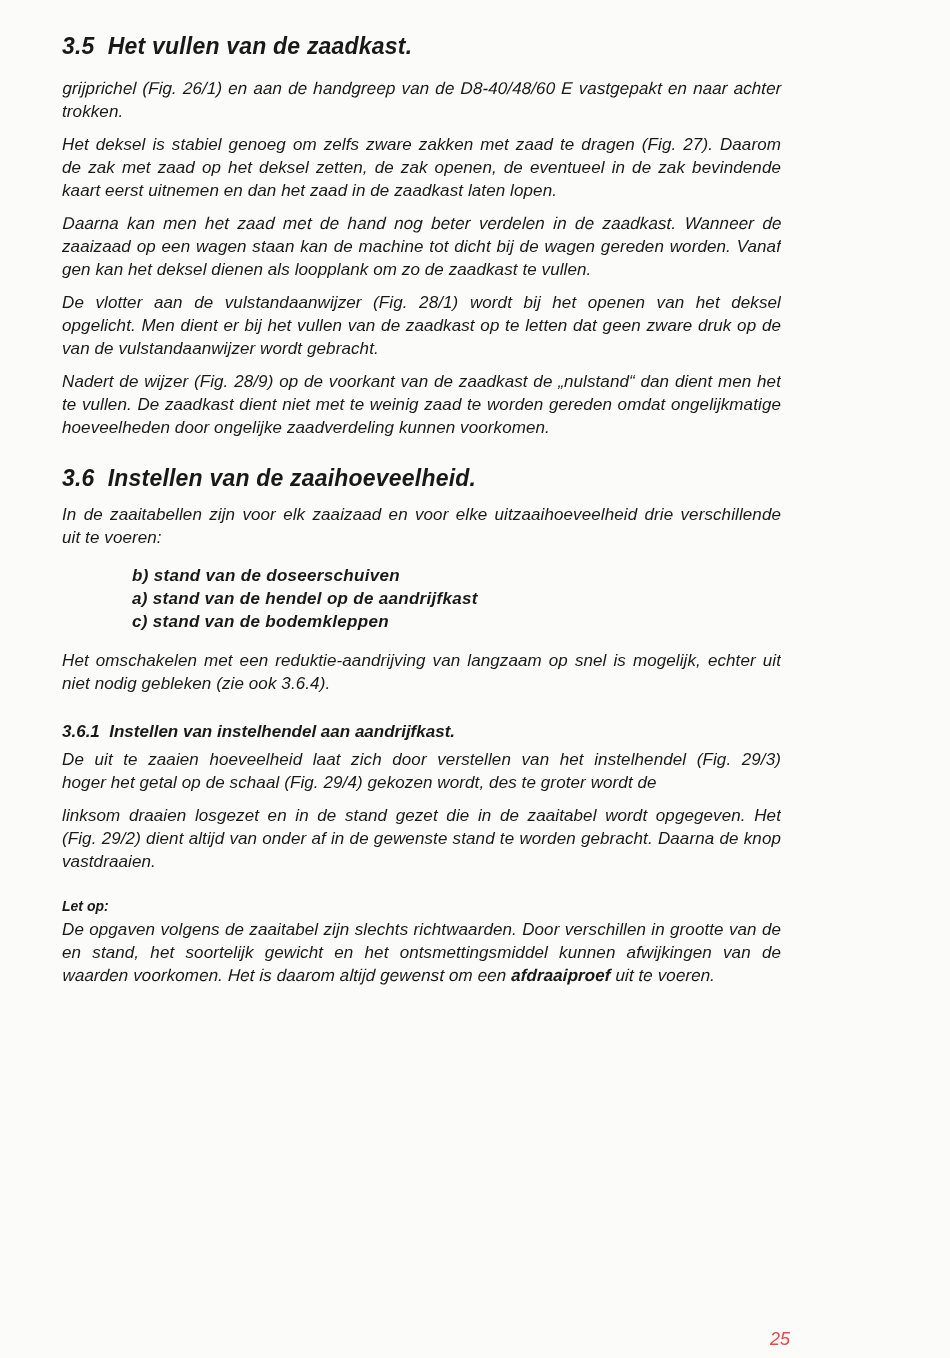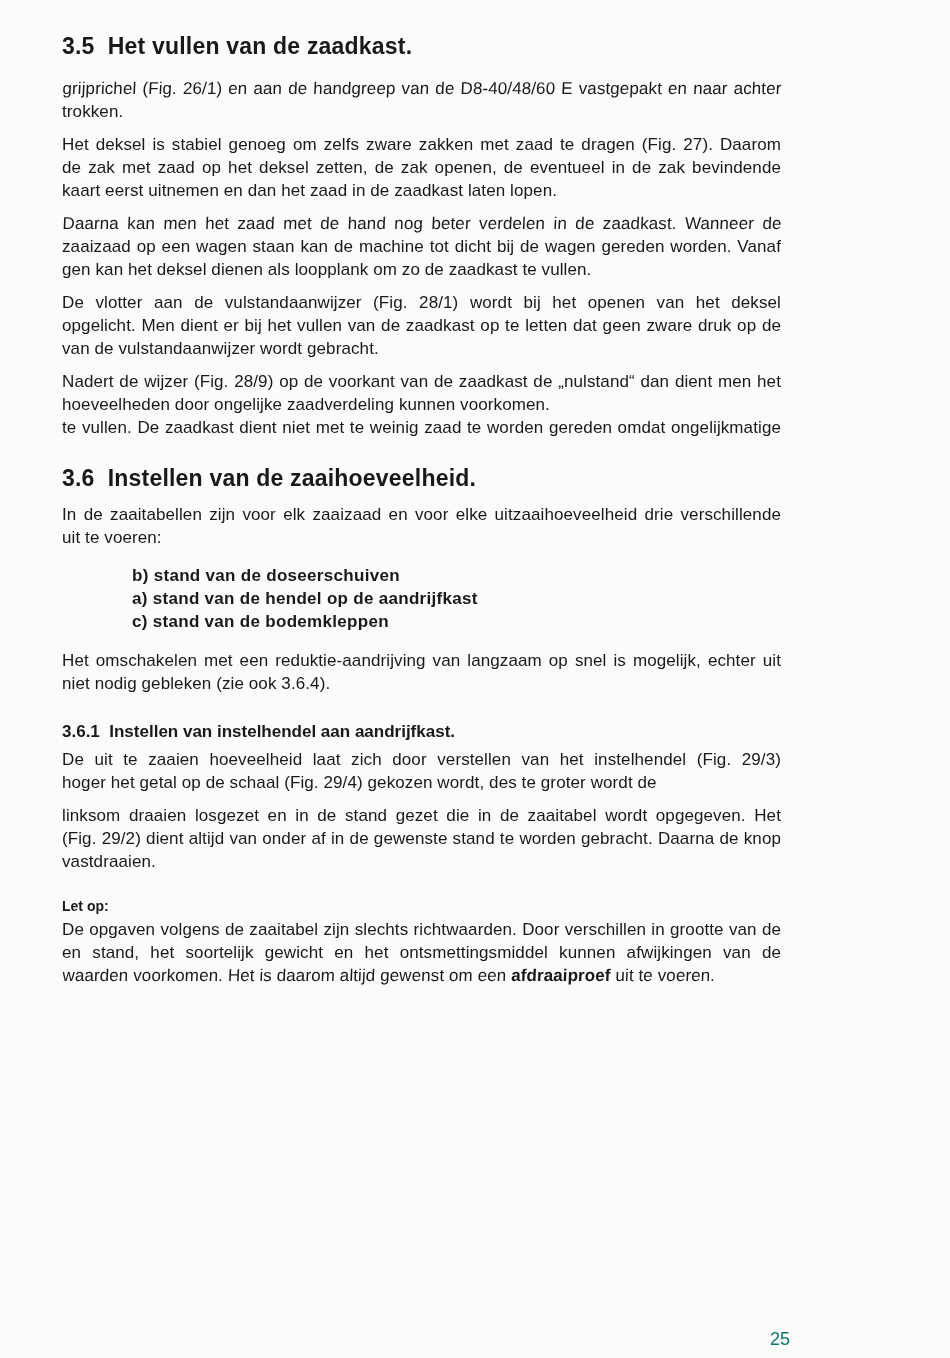--- a/index.html
+++ b/index.html
@@ -11,20 +11,21 @@
     font-family: "Liberation Sans", sans-serif;
     position: relative;
     overflow: hidden;
   }
   .page {
     box-sizing: border-box;
     width: 838px;
     height: 1358px;
     padding: 33px 57px 0 62px;
     position: relative;
+    font-style: italic;
   }
   .h-main {
     font-size: 23px;
     font-weight: bold;
     line-height: 26px;
     letter-spacing: 0.2px;
     margin: 0 0 18px 0;
   }
   .h-main.h36 { margin-top: 26px; margin-bottom: 12px; }
   .h-sub {
@@ -56,21 +57,21 @@
     font-weight: bold;
     line-height: 23px;
     height: 23px;
   }
   .page-number {
     position: absolute;
     top: 1328px;
     right: 48px;
     font-size: 18px;
     line-height: 22px;
-    color: #0f766e;
+    color: #ef4444;
   }
 </style>
 </head>
 <body>
 
 <div class="page">
 
   <div class="h-main">3.5&nbsp;&nbsp;Het vullen van de zaadkast.</div>
 
   <div class="para">
@@ -91,22 +92,22 @@
   </div>
 
   <div class="para">
     <div class="ln j">De vlotter aan de vulstandaanwijzer (Fig. 28/1) wordt bij het openen van het deksel automatisch mee</div>
     <div class="ln j">opgelicht. Men dient er bij het vullen van de zaadkast op te letten dat geen zware druk op de vlotter</div>
     <div class="ln">van de vulstandaanwijzer wordt gebracht.</div>
   </div>
 
   <div class="para">
     <div class="ln j">Nadert de wijzer (Fig. 28/9) op de voorkant van de zaadkast de „nulstand“ dan dient men het zaad bij</div>
+    <div class="ln j">te vullen. De zaadkast dient niet met te weinig zaad te worden gereden omdat ongelijkmatige uitzaai-</div>
     <div class="ln">hoeveelheden door ongelijke zaadverdeling kunnen voorkomen.</div>
-    <div class="ln j">te vullen. De zaadkast dient niet met te weinig zaad te worden gereden omdat ongelijkmatige uitzaai-</div>
   </div>
 
   <div class="h-main h36">3.6&nbsp;&nbsp;Instellen van de zaaihoeveelheid.</div>
 
   <div class="para">
     <div class="ln j">In de zaaitabellen zijn voor elk zaaizaad en voor elke uitzaaihoeveelheid drie verschillende instellingen</div>
     <div class="ln">uit te voeren:</div>
   </div>
 
   <div class="list">

